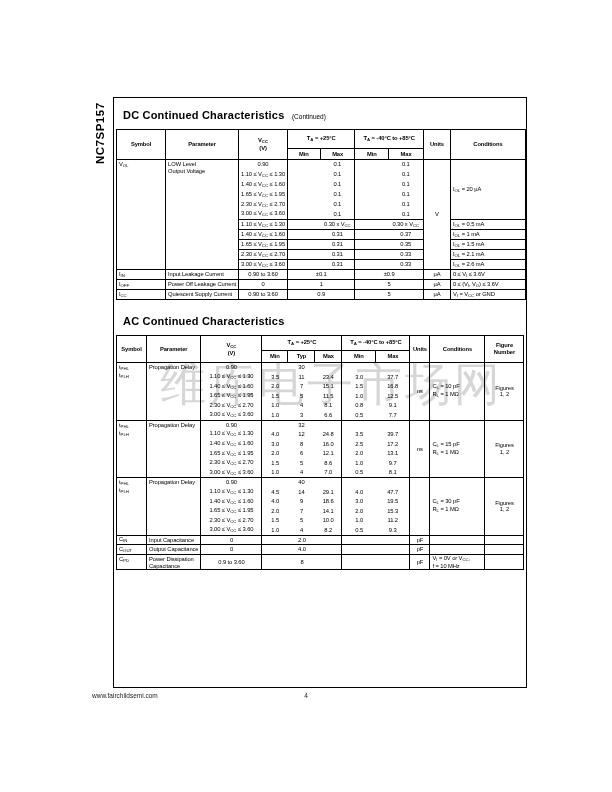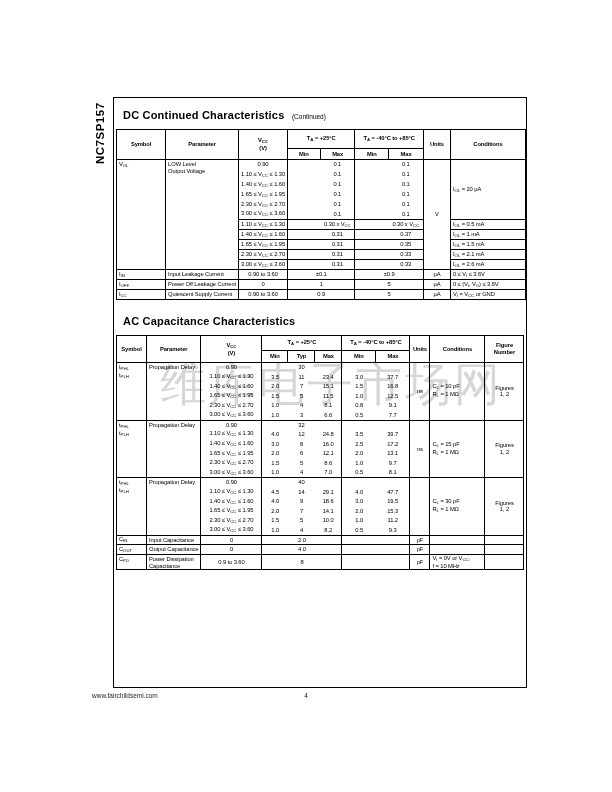--- a/index.html
+++ b/index.html
@@ -189,21 +189,21 @@
             <td>0.90 to 3.60</td>
             <td colspan="2">0.9</td>
             <td colspan="2">5</td>
             <td>µA</td>
             <td class="l">V<sub>I</sub> = V<sub>CC</sub> or GND</td>
           </tr>
         </tbody>
       </table>
 
     <div class="section-title" style="margin-top:11px;">
-      <span class="big">AC Capacitance Characteristics</span>
+      <span class="big">AC Continued Characteristics</span>
     </div>
 
     <table id="ac-table">
       <colgroup>
         <col style="width:30px">
           <col style="width:50px">
           <col style="width:61px">
         <col style="width:26px">
           <col style="width:27px">
           <col style="width:27px">

